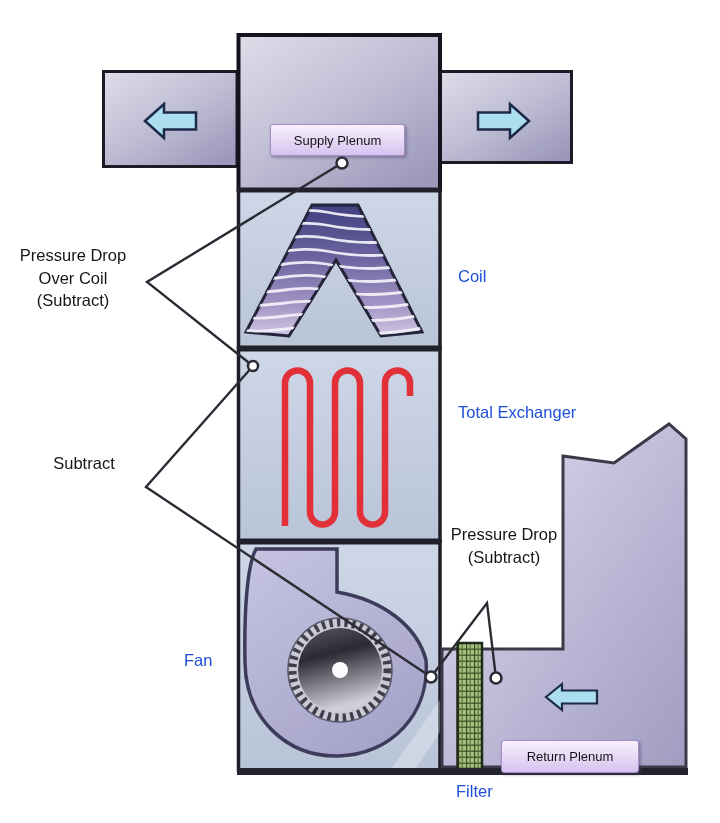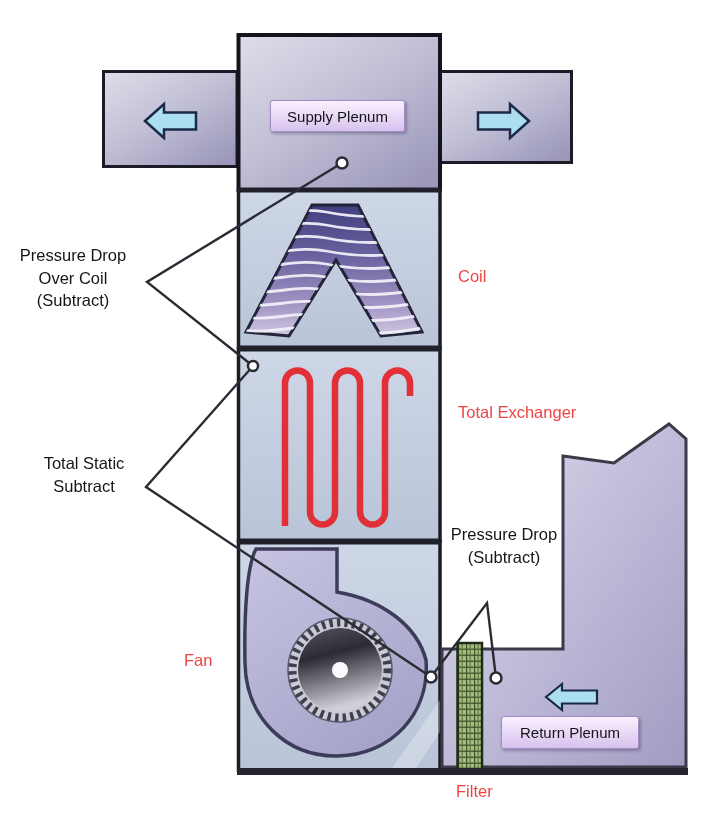--- a/index.html
+++ b/index.html
@@ -2,34 +2,34 @@
 <html><head>
 <meta charset="utf-8">
 <style>
   html,body { margin:0; padding:0; background:#ffffff; }
   .stage {
     position:relative; width:720px; height:823px; background:#ffffff;
     font-family:"Liberation Sans", sans-serif; overflow:hidden;
   }
   .stage svg.layer { position:absolute; left:0; top:0; }
   .lbl {
-    position:absolute; color:#ef4444; font-size:16.5px; line-height:1.15;
+    position:absolute; color:#1d4ed8; font-size:16.5px; line-height:1.15;
     white-space:nowrap;
   }
   .ann {
     position:absolute; width:150px; text-align:center; color:#161616;
     font-size:16.5px; line-height:22.5px;
   }
   .ann span { display:block; }
   .chip {
     position:absolute; display:flex; align-items:center; justify-content:center;
     background:linear-gradient(180deg,#f8f1fd 0%, #eadcf7 45%, #d7c2ee 100%);
     border:1.5px solid #a48cc4; border-radius:3px;
     box-shadow:1.5px 2px 3px rgba(70,60,100,0.40);
-    font-size:15px; color:#141414;
+    font-size:13px; color:#141414;margin-top:24px;
   }
 </style>
 </head>
 <body>
 
 <div class="stage">
 
   <svg class="layer" width="720" height="823" viewBox="0 0 720 823">
     <defs>
       <linearGradient id="gradDuct" x1="0" y1="0" x2="0.85" y2="1">
@@ -165,21 +165,20 @@
 
   <div class="chip" style="left:270px; top:100px; width:133px; height:30px;">Supply Plenum</div>
   <div class="chip" style="left:501px; top:716px; width:136px; height:31px;">Return Plenum</div>
 
   <div class="ann" style="left:-2px; top:244px;">
     <span>Pressure Drop</span>
     <span>Over Coil</span>
     <span>(Subtract)</span>
   </div>
   <div class="ann" style="left:9px; top:452px;">
-    <span>Total Static</span>
     <span>Subtract</span>
   </div>
   <div class="ann" style="left:429px; top:523px;">
     <span>Pressure Drop</span>
     <span>(Subtract)</span>
   </div>
 
   <div class="lbl" style="left:458px; top:267px;">Coil</div>
   <div class="lbl" style="left:458px; top:403px;">Total Exchanger</div>
   <div class="lbl" style="left:184px; top:651px;text-align:center;">Fan</div>

